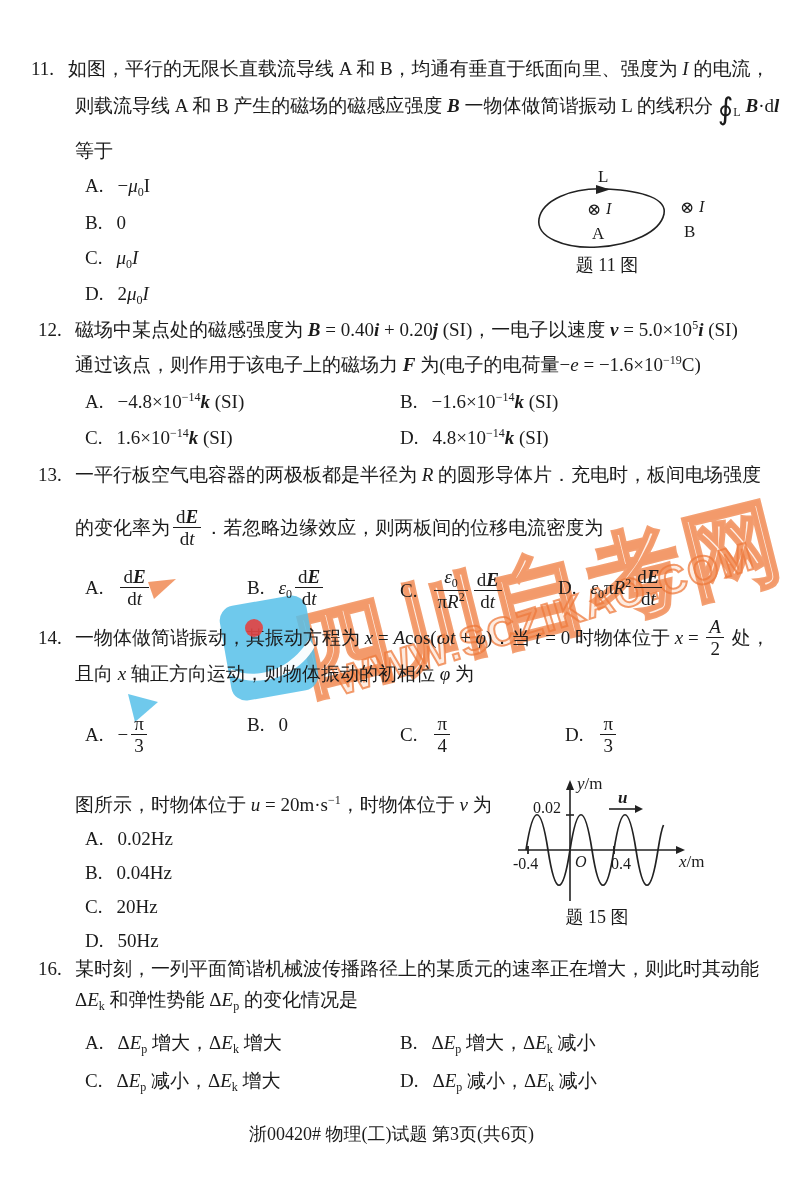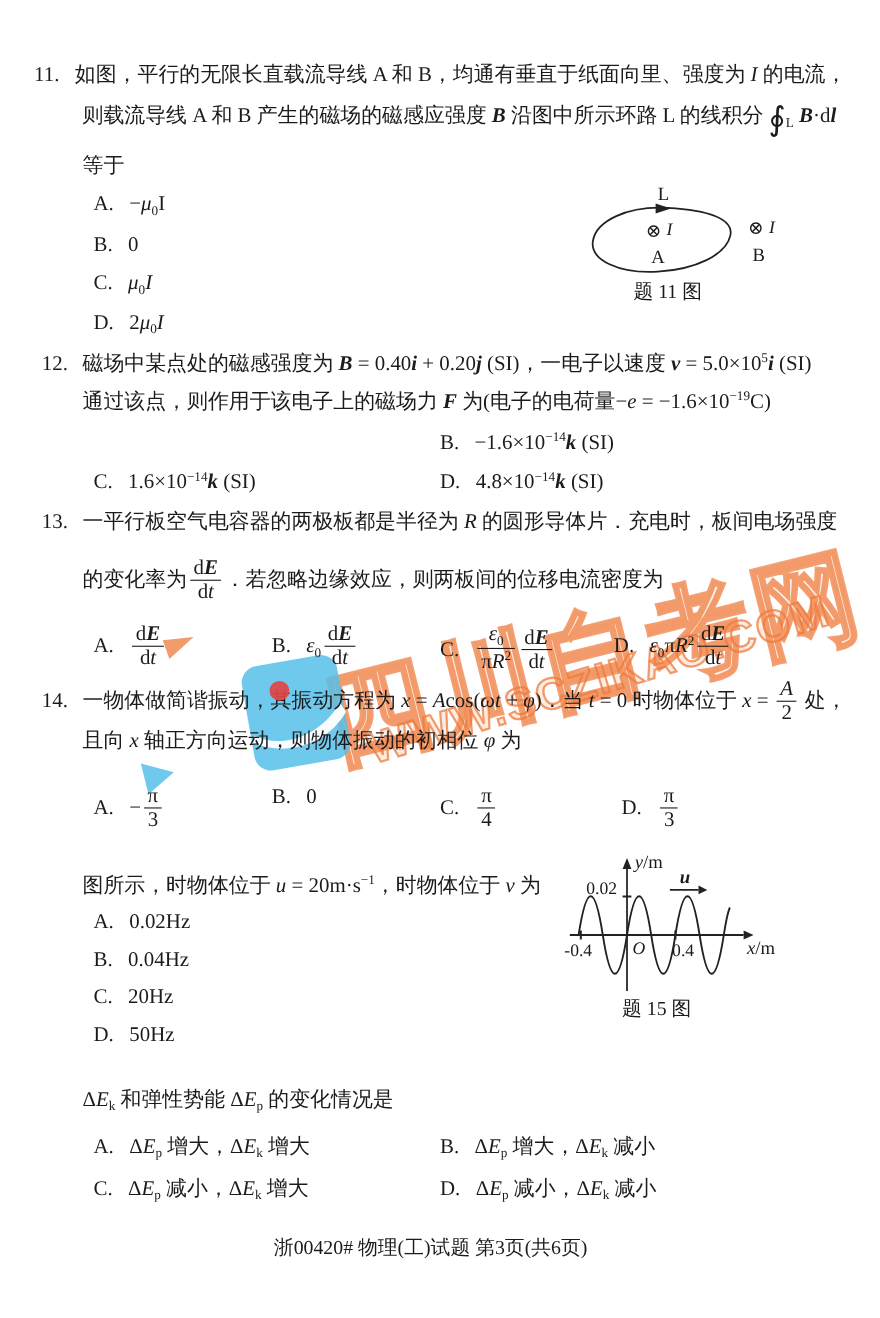--- a/index.html
+++ b/index.html
@@ -55,21 +55,21 @@
     </svg>
   </div>
   <div class="wm-reddot"></div>
 
   <div class="content">
 
     <div class="abs qline" style="left:31px;top:57px">
       <span class="qnum">11.</span><span><span class="seg-n">如图，平行的无限长直载流导线 A 和 B，均通有垂直于纸面向里、强度为 </span><span class="seg-i">I</span><span class="seg-n"> 的电流，</span></span>
     </div>
     <div class="abs qline" style="left:75px;top:90px">
-      <span><span class="seg-n">则载流导线 A 和 B 产生的磁场的磁感应强度 </span><span class="seg-bi">B</span><span class="seg-n"> 沿图中所示环路 L 的线积分 </span><span class="seg-big">∮</span><span class="seg-sub">L</span><span class="seg-n"> </span><span class="seg-bi">B</span><span class="seg-n">·d</span><span class="seg-bi">l</span></span>
+      <span><span class="seg-n">则载流导线 A 和 B 产生的磁场的磁感应强度 </span><span class="seg-bi">B</span><span class="seg-n"> 一物体做简谐振动 L 的线积分 </span><span class="seg-big">∮</span><span class="seg-sub">L</span><span class="seg-n"> </span><span class="seg-bi">B</span><span class="seg-n">·d</span><span class="seg-bi">l</span></span>
     </div>
     <div class="abs qline" style="left:75px;top:139px">
       <span><span class="seg-n">等于</span></span>
     </div>
     <div class="abs qline opt" style="left:85px;top:174px">
       <span class="optk">A.</span><span><span class="seg-n">−</span><span class="seg-i">μ</span><span class="seg-sub">0</span><span class="seg-n">I</span></span>
     </div>
     <div class="abs qline opt" style="left:85px;top:211px">
       <span class="optk">B.</span><span><span class="seg-n">0</span></span>
     </div>
@@ -94,20 +94,23 @@
       </svg>
       <div class="abs figcap" style="left:30px;top:90px;width:90px">题 11 图</div>
     </div>
 
     <div class="abs qline" style="left:38px;top:318px">
       <span class="qnum">12.</span><span><span class="seg-n">磁场中某点处的磁感强度为 </span><span class="seg-bi">B</span><span class="seg-n"> = 0.40</span><span class="seg-bi">i</span><span class="seg-n"> + 0.20</span><span class="seg-bi">j</span><span class="seg-n"> (SI)，一电子以速度 </span><span class="seg-bi">v</span><span class="seg-n"> = 5.0×10</span><span class="seg-sup">5</span><span class="seg-bi">i</span><span class="seg-n"> (SI)</span></span>
     </div>
     <div class="abs qline" style="left:75px;top:353px">
       <span><span class="seg-n">通过该点，则作用于该电子上的磁场力 </span><span class="seg-bi">F</span><span class="seg-n"> 为(电子的电荷量−</span><span class="seg-i">e</span><span class="seg-n"> = −1.6×10</span><span class="seg-sup">−19</span><span class="seg-n">C)</span></span>
     </div>
+    <div class="abs qline opt" style="left:85px;top:390px">
+      <span class="optk">A.</span><span><span class="seg-n">−4.8×10</span><span class="seg-sup">−14</span><span class="seg-bi">k</span><span class="seg-n"> (SI)</span></span>
+    </div>
     <div class="abs qline opt" style="left:400px;top:390px">
       <span class="optk">B.</span><span><span class="seg-n">−1.6×10</span><span class="seg-sup">−14</span><span class="seg-bi">k</span><span class="seg-n"> (SI)</span></span>
     </div>
     <div class="abs qline opt" style="left:85px;top:426px">
       <span class="optk">C.</span><span><span class="seg-n">1.6×10</span><span class="seg-sup">−14</span><span class="seg-bi">k</span><span class="seg-n"> (SI)</span></span>
     </div>
     <div class="abs qline opt" style="left:400px;top:426px">
       <span class="optk">D.</span><span><span class="seg-n">4.8×10</span><span class="seg-sup">−14</span><span class="seg-bi">k</span><span class="seg-n"> (SI)</span></span>
     </div>
 
@@ -186,20 +189,23 @@
         <text x="90" y="26" font-size="17"><tspan class="it">y</tspan><tspan>/m</tspan></text>
         <text x="46" y="50" font-size="16">0.02</text>
         <text x="26" y="106" font-size="16">-0.4</text>
         <text x="88" y="104" font-size="16" class="it">O</text>
         <text x="124" y="106" font-size="16">0.4</text>
         <text x="192" y="104" font-size="17"><tspan class="it">x</tspan><tspan>/m</tspan></text>
       </svg>
       <div class="abs figcap" style="left:40px;top:142px;width:140px">题 15 图</div>
     </div>
 
+    <div class="abs qline" style="left:38px;top:957px">
+      <span class="qnum">16.</span><span><span class="seg-n">某时刻，一列平面简谐机械波传播路径上的某质元的速率正在增大，则此时其动能</span></span>
+    </div>
     <div class="abs qline" style="left:75px;top:988px">
       <span><span class="seg-n">Δ</span><span class="seg-i">E</span><span class="seg-sub">k</span><span class="seg-n"> 和弹性势能 </span><span class="seg-n">Δ</span><span class="seg-i">E</span><span class="seg-sub">p</span><span class="seg-n"> 的变化情况是</span></span>
     </div>
     <div class="abs qline opt" style="left:85px;top:1031px">
       <span class="optk">A.</span><span><span class="seg-n">Δ</span><span class="seg-i">E</span><span class="seg-sub">p</span><span class="seg-n"> 增大，</span><span class="seg-n">Δ</span><span class="seg-i">E</span><span class="seg-sub">k</span><span class="seg-n"> 增大</span></span>
     </div>
     <div class="abs qline opt" style="left:400px;top:1031px">
       <span class="optk">B.</span><span><span class="seg-n">Δ</span><span class="seg-i">E</span><span class="seg-sub">p</span><span class="seg-n"> 增大，</span><span class="seg-n">Δ</span><span class="seg-i">E</span><span class="seg-sub">k</span><span class="seg-n"> 减小</span></span>
     </div>
     <div class="abs qline opt" style="left:85px;top:1069px">

